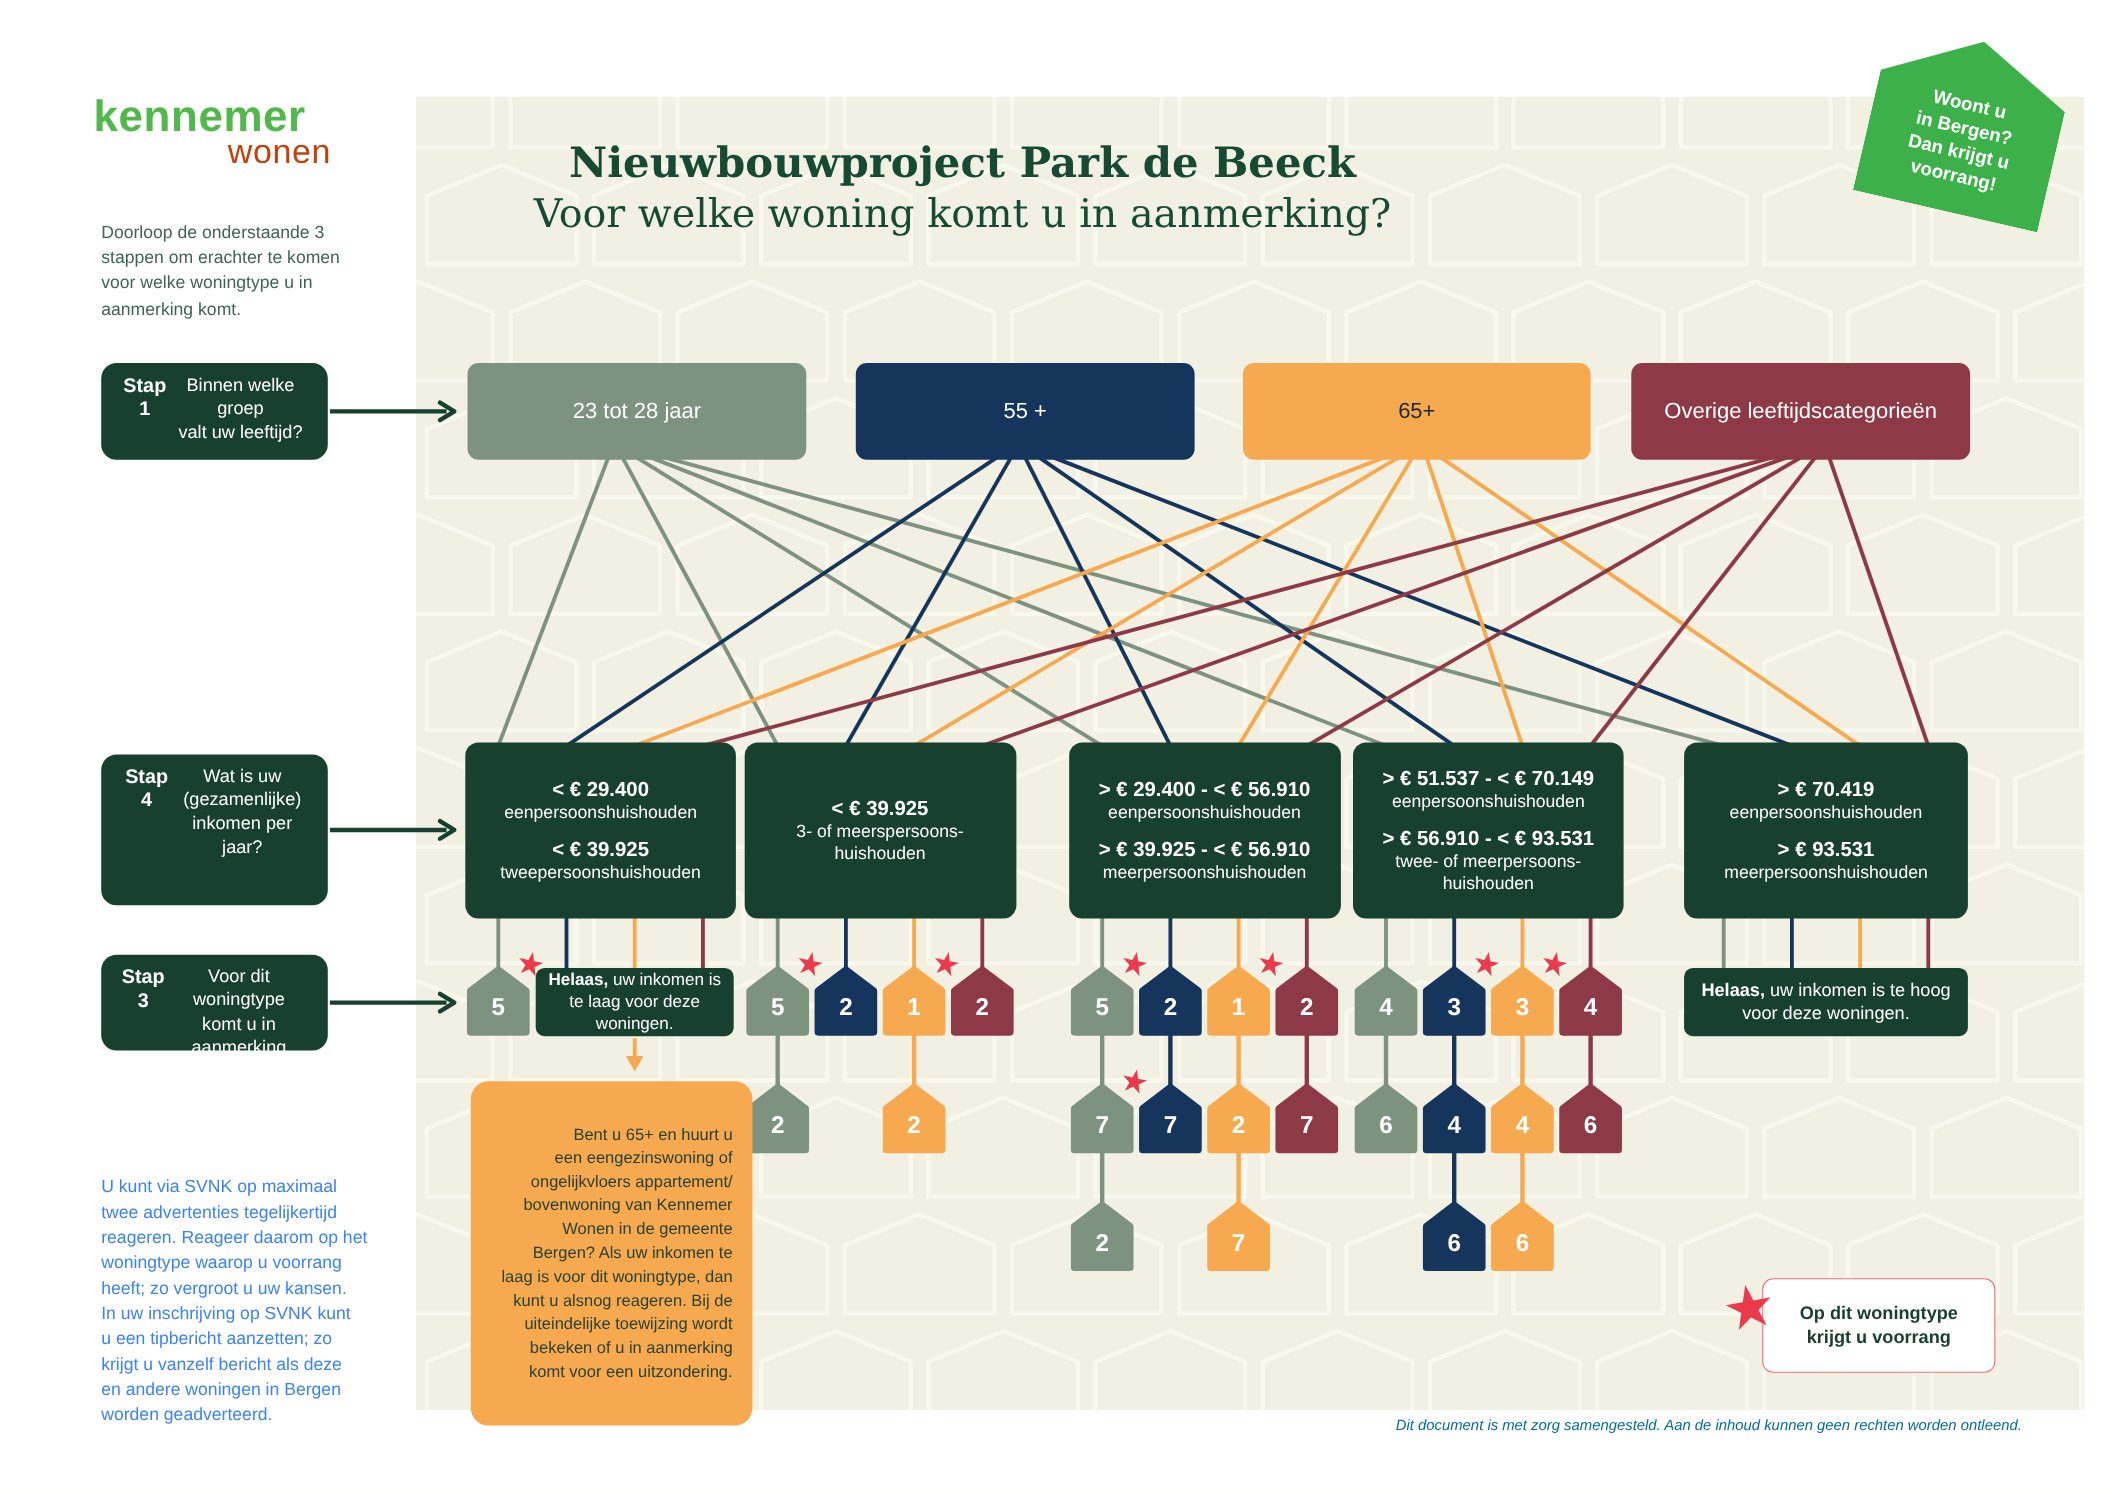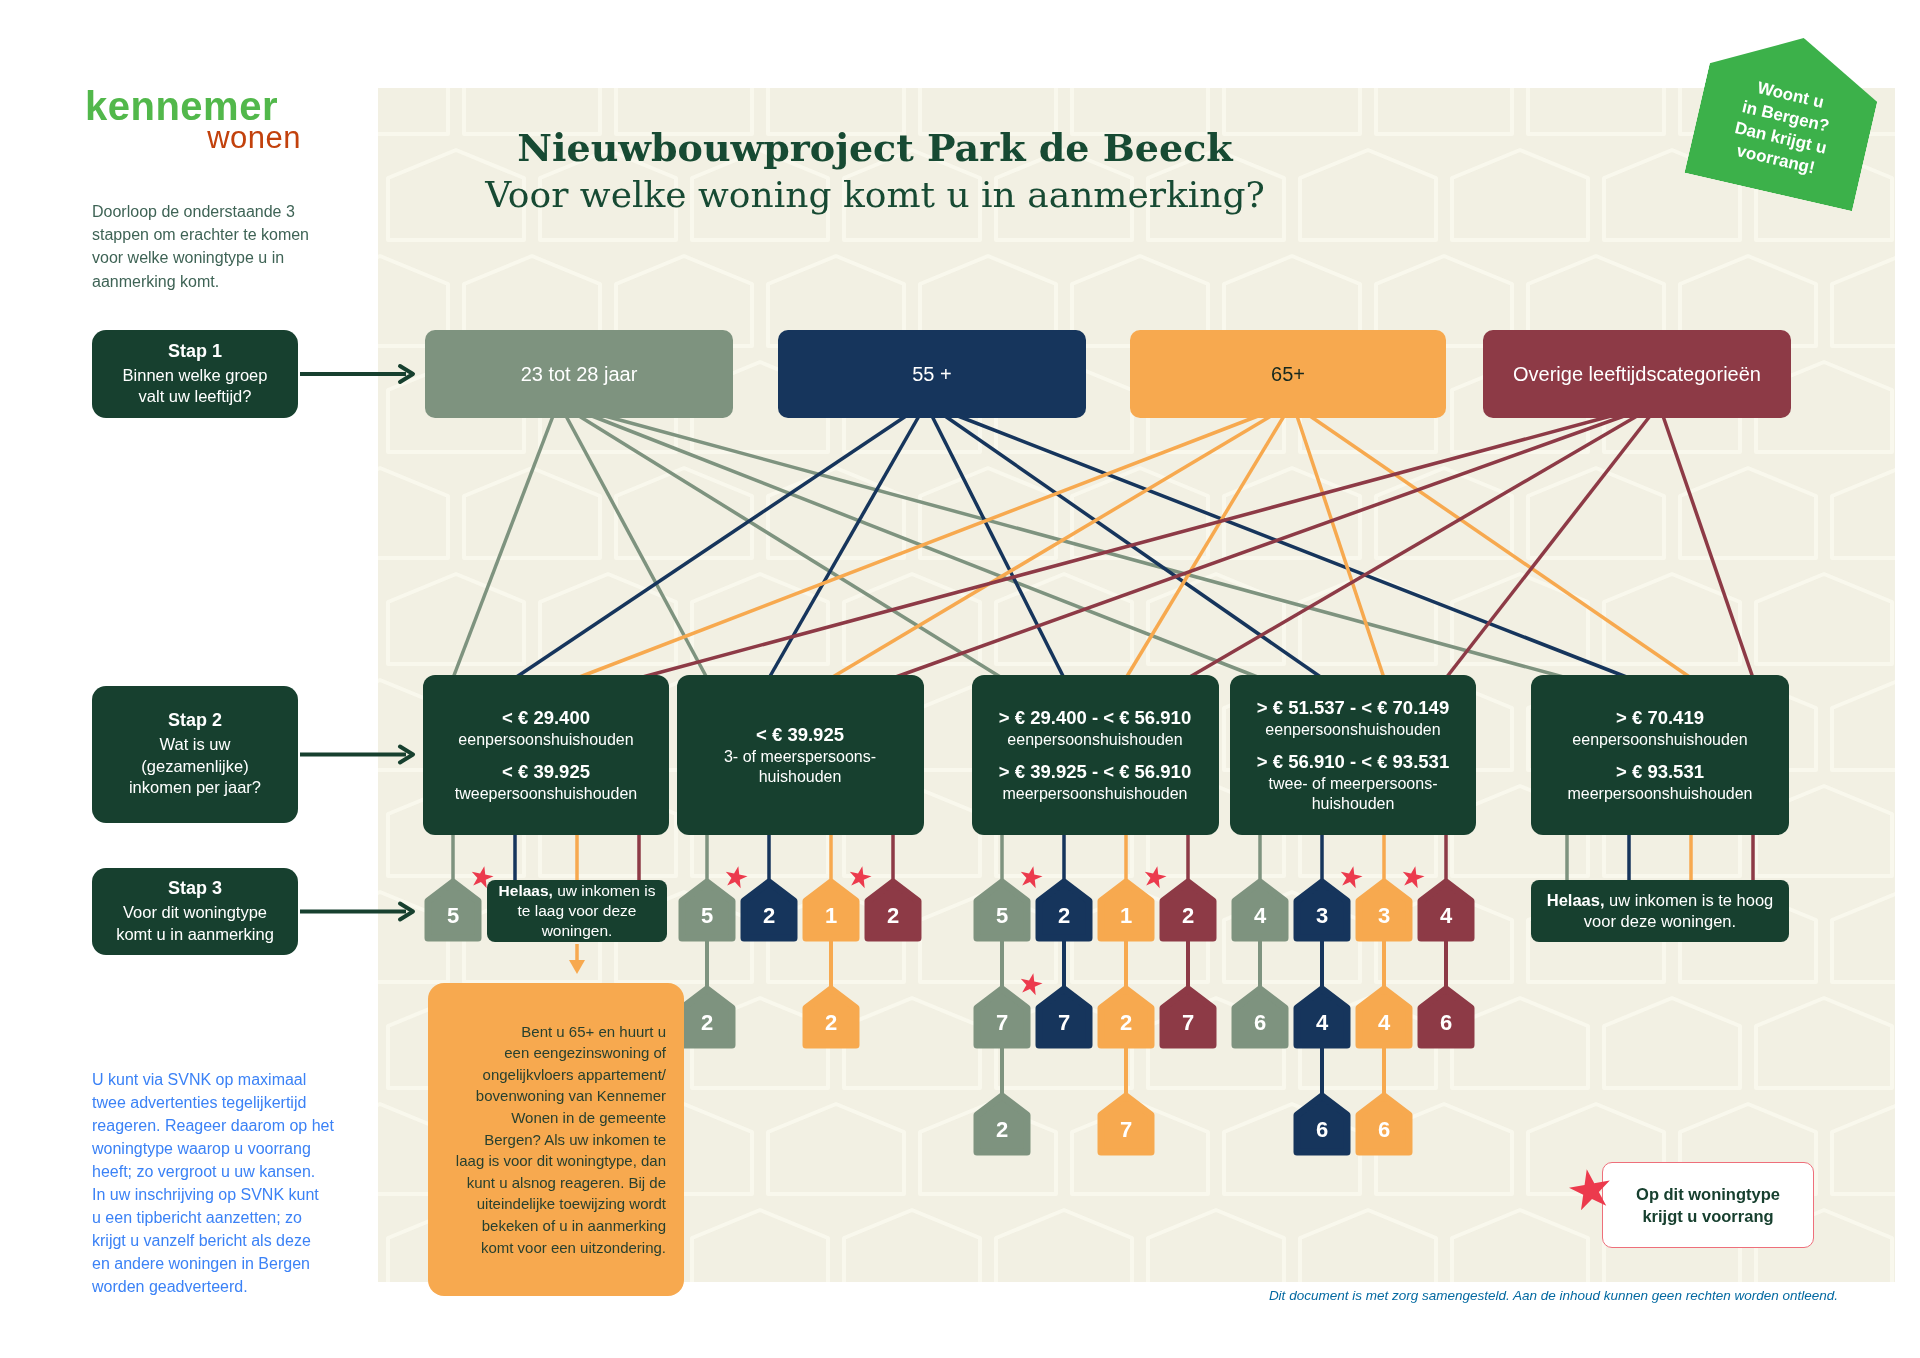--- a/index.html
+++ b/index.html
@@ -13,21 +13,21 @@
   #diagram > * { position:absolute; }
 
   
   .logo { left:85px; top:86px; width:216px; z-index:2; }
   .lg1 { color:#52B84B; font-size:40px; font-weight:800; letter-spacing:0.5px; line-height:1; }
   .lg2 { color:#c2410c; font-size:31px; font-weight:400; letter-spacing:0.5px; line-height:1; text-align:right; margin-top:-4px; }
   .intro { left:92px; top:200px; width:260px; font-size:16px; line-height:1.45; color:#3E6355; white-space:pre-line; z-index:2; }
   .sidebar-note { left:92px; top:1068px; width:272px; font-size:16px; line-height:1.44; color:#3b82f6; white-space:pre-line; z-index:2; }
 
   .step { left:92px; width:206px; background:#17402F; border-radius:14px; color:#ffffff; text-align:center;
-          display:flex; flex-direction:column; justify-content:center; padding:10px 16px; box-sizing:border-box; z-index:2; }
+          display:flex; flex-direction:row; justify-content:center; padding:10px 16px; box-sizing:border-box; z-index:2; }
   .step .st { font-weight:700; font-size:18px; margin-bottom:3px; }
   .step .sx { font-size:16.5px; line-height:1.3; white-space:pre-line; }
   #step1 { top:330px; height:88px; }
   #step2 { top:686px; height:137px; }
   #step3 { top:868px; height:87px; }
 
   
   .title { left:420px; top:126px; width:910px; text-align:center; color:#174A33; z-index:2; }
   .t1 { font-family:"DejaVu Serif","Liberation Serif",serif; font-weight:bold; font-size:38px; line-height:1.15; }
   .t2 { font-family:"DejaVu Serif","Liberation Serif",serif; font-weight:normal; font-size:36px; line-height:1.15; margin-top:4px; }
@@ -317,21 +317,21 @@
 Dan krijgt u
 voorrang!</div>
   </div>
 
   <div class="step" id="step1">
     <div class="st">Stap 1</div>
     <div class="sx">Binnen welke groep
 valt uw leeftijd?</div>
   </div>
   <div class="step" id="step2">
-    <div class="st">Stap 2</div>
+    <div class="st">Stap 4</div>
     <div class="sx">Wat is uw
 (gezamenlijke)
 inkomen per jaar?</div>
   </div>
   <div class="step" id="step3">
     <div class="st">Stap 3</div>
     <div class="sx">Voor dit woningtype
 komt u in aanmerking</div>
   </div>
 

